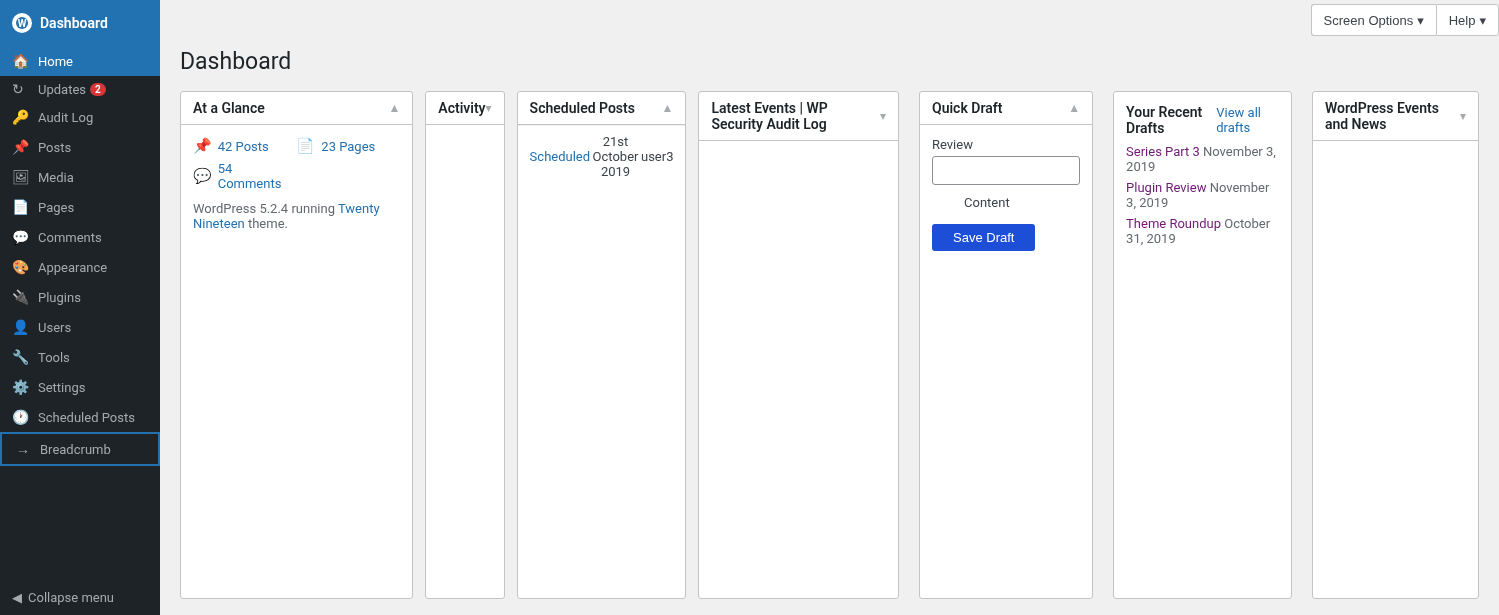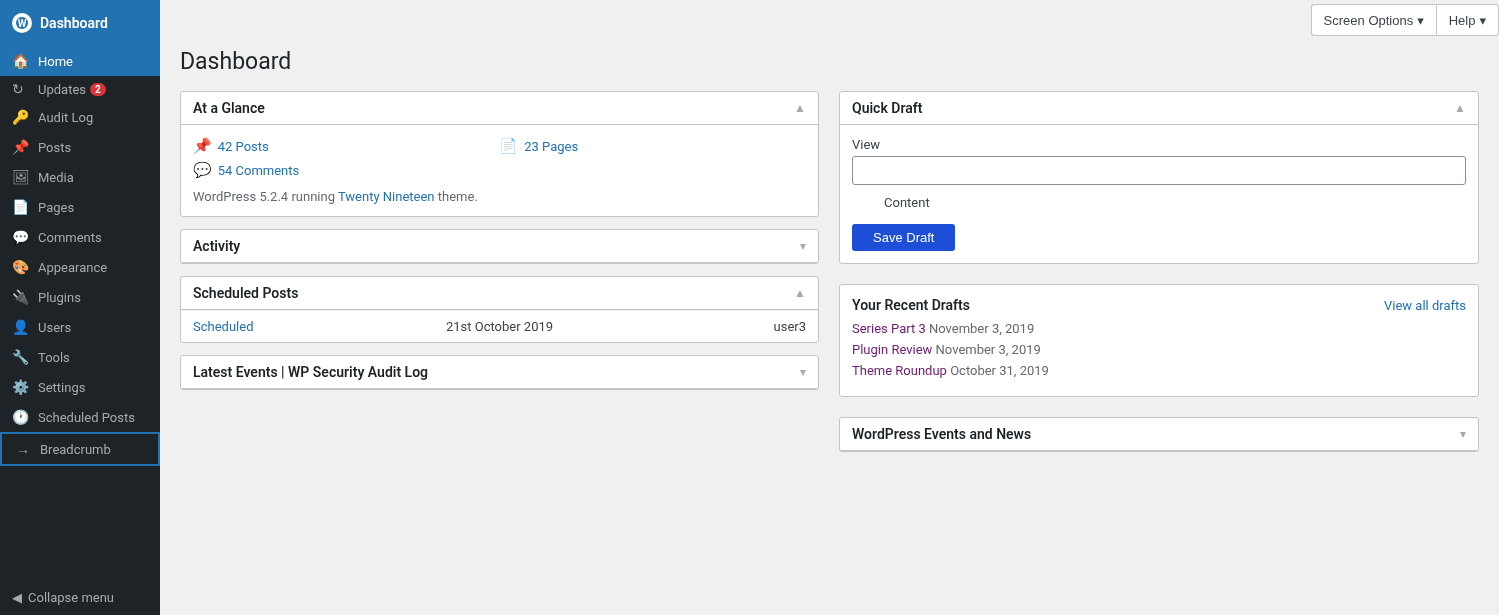--- a/index.html
+++ b/index.html
@@ -20,22 +20,22 @@
     .sidebar-updates { display: flex; align-items: center; padding: 5px 12px; color: #a7aaad; font-size: 13px; cursor: pointer; }
     .collapse-menu { margin-top: auto; padding: 10px 12px; color: #a7aaad; cursor: pointer; display: flex; align-items: center; gap: 6px; font-size: 13px; }
 
     
     .main { flex: 1; display: flex; flex-direction: column; height: 615px; overflow-y: auto; padding-top: 32px; }
     .main-inner { display: flex; flex-direction: column; padding: 16px 20px; gap: 0; flex: 1; }
     .page-title { font-size: 23px; font-weight: 400; color: #1d2327; margin-bottom: 16px; }
 
     
     .two-col { display: flex; gap: 20px; flex: 1; }
-    .col-left { flex: 1; display: flex; flex-direction: column; gap: 12px; }
-    .col-right { width: 640px; display: flex; flex-direction: column; gap: 20px; }
+    .col-left { flex: 1; display: flex; flex-direction: row; gap: 12px; }
+    .col-right { width: 560px; display: flex; gap: 20px; }
 
     
     .panel { background: #fff; border: 1px solid #c3c4c7; border-radius: 3px; }
     .panel-header { display: flex; justify-content: space-between; align-items: center; padding: 8px 12px; border-bottom: 1px solid #c3c4c7; cursor: pointer; }
     .panel-header h2 { font-size: 14px; font-weight: 600; color: #1d2327; }
     .panel-body { padding: 12px; }
     .chevron { color: #a7aaad; font-size: 12px; }
 
     
     .at-a-glance-grid { display: grid; grid-template-columns: 1fr 1fr; gap: 6px 0; margin-bottom: 10px; }
@@ -231,21 +231,21 @@
 
       <div class="col-right">
 
         <div class="panel">
           <div class="panel-header">
             <h2>Quick Draft</h2>
             <span class="chevron">▲</span>
           </div>
           <div class="panel-body">
             <div style="margin-bottom:10px;">
-              <p class="field-label">View</p>
+              <p class="field-label">Review</p>
               <input type="text" class="text-input" style="">
             </div>
             <div style="margin-bottom:0;padding-left:32px;">
               <p class="field-label">Content</p>
             </div>
             <button class="save-draft-btn">Save Draft</button>
           </div>
         </div>
 
         <div class="panel">

